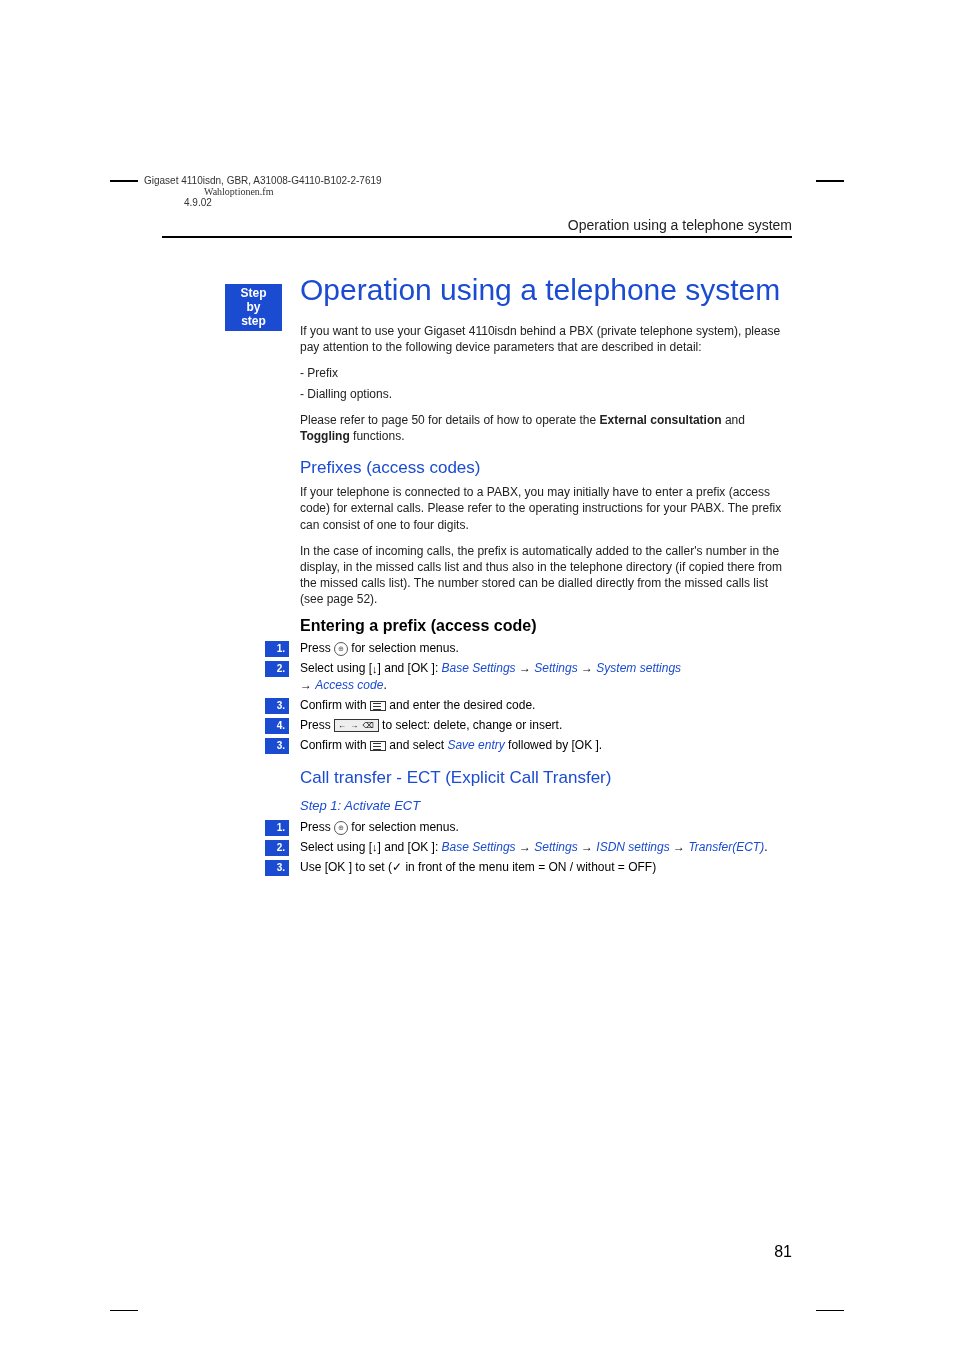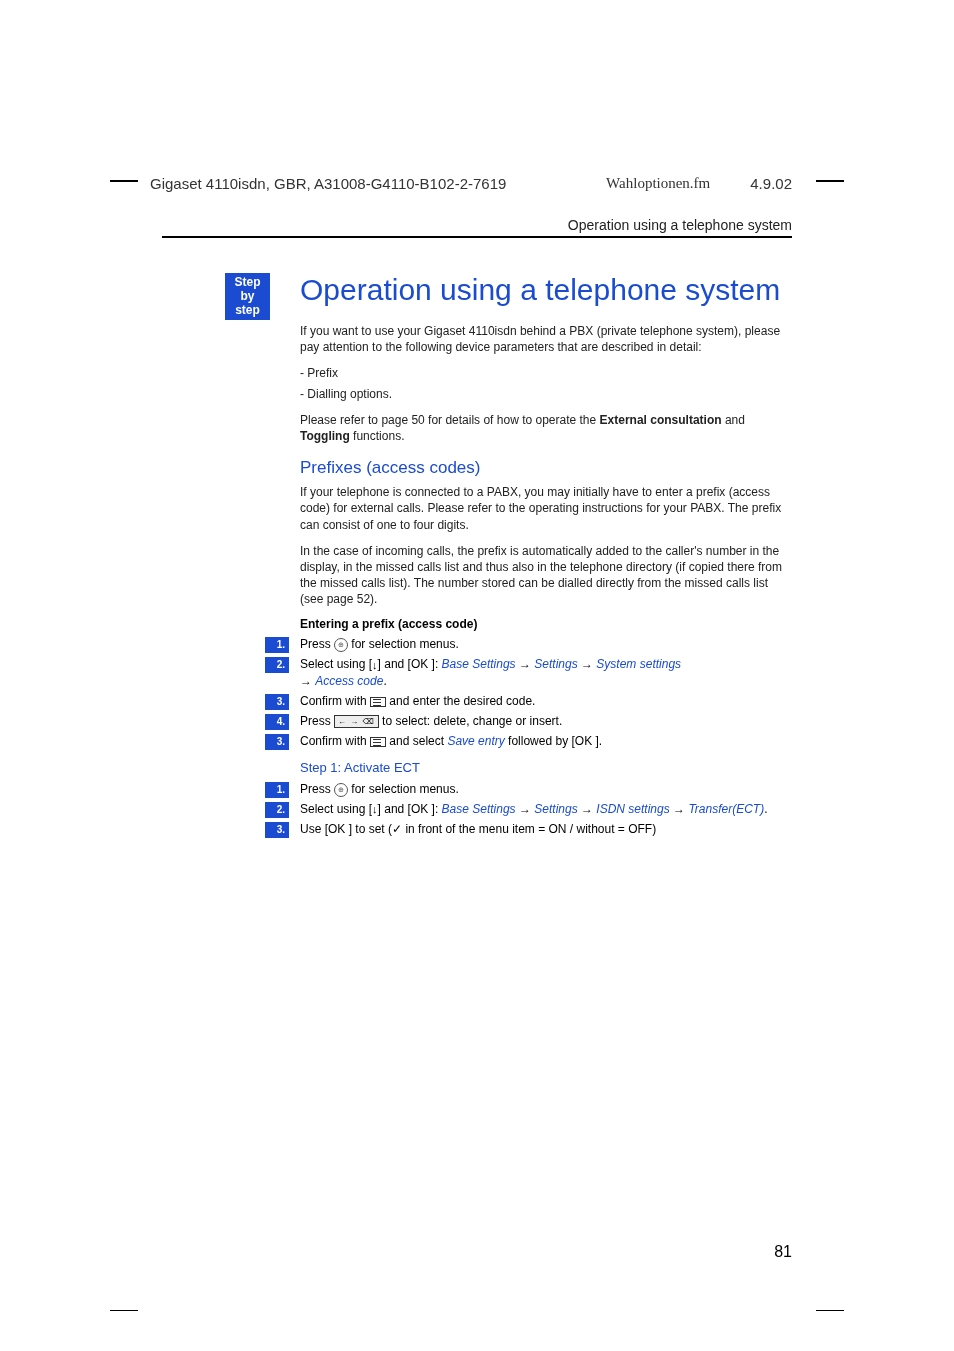--- a/index.html
+++ b/index.html
@@ -13,26 +13,27 @@
   }
   .crop-mark { position: absolute; background: #000; }
   .crop-tl-h { top: 180px; left: 110px; width: 28px; height: 1.5px; }
   .crop-tr-h { top: 180px; right: 110px; width: 28px; height: 1.5px; }
   .crop-bl-h { bottom: 40px; left: 110px; width: 28px; height: 1.5px; }
   .crop-br-h { bottom: 40px; right: 110px; width: 28px; height: 1.5px; }
 
   .header-row {
     position: absolute;
     top: 175px;
-    left: 150px;
+    left: 144px;
     right: 162px;
     display: flex;
     justify-content: space-between;
-    font-size: 15px;
+    font-size: 10px;
     color: #333;
+    flex-direction: column;
   }
   .header-row .left { flex: 1; }
   .header-row .center { flex: 0 0 auto; margin-left: 60px; font-family: Liberation Serif, serif; }
   .header-row .right { flex: 0 0 auto; margin-left: 40px; }
 
   .doc-title {
     position: absolute;
     top: 217px;
     right: 162px;
     font-size: 14px;
@@ -42,23 +43,23 @@
     position: absolute;
     top: 236px;
     left: 162px;
     right: 162px;
     height: 2px;
     background: #000;
   }
 
   .sidebar {
     position: absolute;
-    top: 273px;
+    top: 284px;
     left: 225px;
-    width: 45px;
+    width: 57px;
   }
   .step-box {
     background: #1a4bd1;
     color: #fff;
     font-weight: bold;
     font-size: 12px;
     text-align: center;
     padding: 3px 0;
     line-height: 1.15;
     margin-bottom: 12px;
@@ -90,24 +91,25 @@
     font-weight: normal;
     margin-top: 14px;
     margin-bottom: 6px;
   }
   .h3 {
     color: #1a4bd1;
     font-size: 13px;
     font-weight: normal;
     margin-top: 10px;
     margin-bottom: 6px;
+    font-style: italic;
   }
   .bold-head {
     font-weight: bold;
-    font-size: 12px;
+    font-size: 16px;
     margin-top: 10px;
     margin-bottom: 5px;
   }
   .step-row {
     display: flex;
     font-size: 12px;
     line-height: 1.4;
     margin-bottom: 3px;
   }
   .step-badge {
@@ -243,20 +245,21 @@
   </div>
 
   <div class="step-row">
     <div class="step-badge"><span class="badge-box">3.</span></div>
     <div class="step-text">
       <span>Confirm with </span><span class="icon-menu"></span><span> and select </span><span class="link">Save entry</span><span> followed by [OK ].</span>
     </div>
   </div>
 
 
+  <div class="h2">Call transfer - ECT (Explicit Call Transfer)</div>
 
   <div class="h3">Step 1: Activate ECT</div>
 
   <div class="step-row">
     <div class="step-badge"><span class="badge-box">1.</span></div>
     <div class="step-text">
       <span>Press </span><span class="icon-circle">⊕</span><span> for selection menus.</span>
     </div>
   </div>
 

